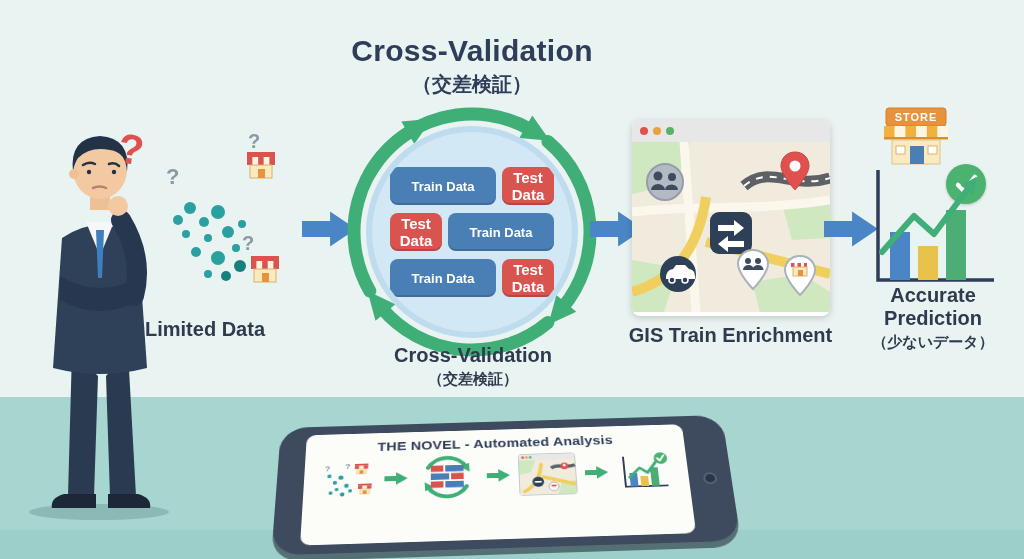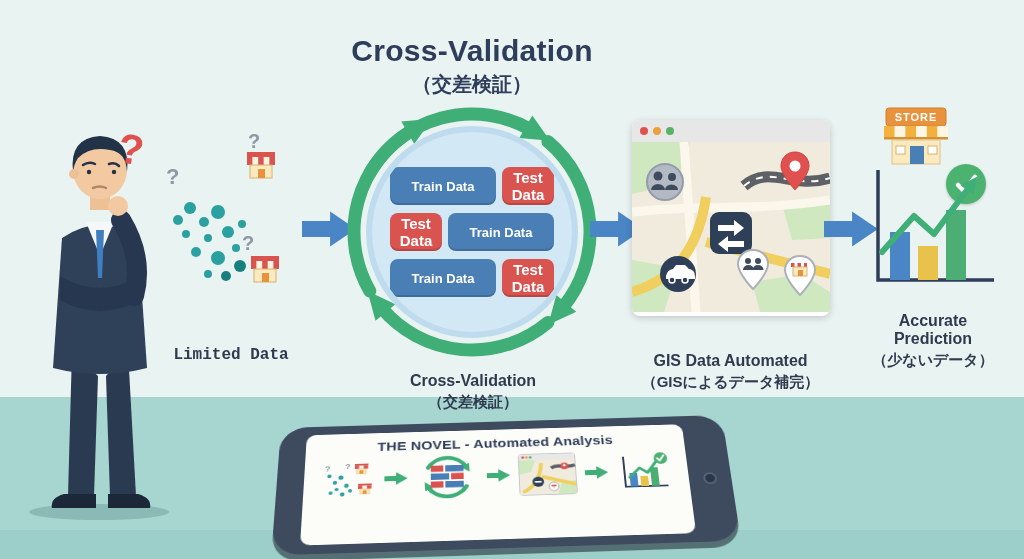--- a/index.html
+++ b/index.html
@@ -7,21 +7,21 @@
           background:#e9f3f2;font-family:"Liberation Sans",sans-serif;color:#2f3a4f;padding-left:34px;}
   .abs{position:absolute;}
   .floor{position:absolute;left:0;top:397px;width:1024px;height:162px;background:#a7d5d0;}
   .floor-edge{position:absolute;left:0;top:530px;width:1024px;height:29px;background:#9ccfc9;}
 
   .top-title{position:absolute;left:252px;top:34px;width:440px;text-align:center;color:#2e3d59;}
   .top-title .main{font-size:30px;font-weight:800;letter-spacing:.3px;}
   .top-title .sub{font-size:20px;font-weight:700;margin-top:3px;}
 
   .stage-label{position:absolute;text-align:center;color:#2f3a4f;}
-  .stage-label .main{font-size:16px;font-weight:800;margin-top:28px;}
+  .stage-label .main{font-size:20px;font-weight:800;}
   .stage-label .sub{font-size:15px;font-weight:700;margin-top:3px;}
 
   .qmark{position:absolute;font-weight:800;color:#8e98a4;}
   .qmark.red{color:#e0504e;font-size:42px;transform:rotate(8deg);}
 
   .flow-arrow{position:absolute;width:54px;height:44px;background:#4a86c5;
     clip-path:polygon(0 32%,52% 32%,52% 10%,100% 50%,52% 90%,52% 68%,0 68%);}
 
   .cv-circle{position:absolute;left:366px;top:126px;width:212px;height:212px;background:#d2e8f4;
     border:6px solid #bfdcee;border-radius:50%;box-sizing:border-box;display:flex;flex-direction:column;
@@ -131,21 +131,21 @@
       <rect x="1" y="5" width="5.6" height="8" fill="#d9534f"></rect>
         <rect x="6.6" y="5" width="5.6" height="8" fill="#fdf4e0"></rect>
       <rect x="12.2" y="5" width="5.6" height="8" fill="#d9534f"></rect>
         <rect x="17.8" y="5" width="5.6" height="8" fill="#fdf4e0"></rect>
       <rect x="23.4" y="5" width="5.6" height="8" fill="#d9534f"></rect>
       <rect x="4" y="13" width="22" height="13" fill="#fbe9c0" stroke="#d9b26a"></rect>
       <rect x="12" y="17" width="7" height="9" fill="#e8923d"></rect>
     </g>
   </svg>
 
-  <div class="stage-label" style="left:146px;top:318px;width:170px;font-family:Liberation Mono, monospace;">
+  <div class="stage-label" style="left:120px;top:318px;width:170px;">
     <div class="main">Limited Data</div>
   </div>
 
   <div class="flow-arrow" style="left:302px;top:207px;"></div>
 
   <svg class="abs" style="left:342px;top:102px;" width="260" height="260" viewBox="0 0 260 260">
     <defs>
       <marker id="garrow" markerUnits="userSpaceOnUse" markerWidth="34" markerHeight="34" refX="8" refY="17" orient="auto">
         <path d="M2 4 L30 17 L2 30 Z" fill="#3fae77"></path>
       </marker>
@@ -239,22 +239,21 @@
         <rect x="162.5" y="121" width="3" height="4" fill="#fff"></rect>
           <rect x="169" y="121" width="3" height="4" fill="#fff"></rect>
           <rect x="175" y="121" width="2" height="4" fill="#fff"></rect>
         <rect x="161" y="125" width="14" height="9" fill="#fbe9c0" stroke="#d9b26a"></rect>
         <rect x="166" y="128" width="5" height="6" fill="#e8923d"></rect>
       </g>
     </svg>
   </div>
 
   <div class="stage-label" style="left:608px;top:324px;width:245px;">
-    <div class="main">GIS Data Automated</div>
-    <div class="sub">（GISによるデータ補完）</div>
+    <div class="main">GIS Train Enrichment</div>
   </div>
 
   <div class="flow-arrow" style="left:824px;top:207px;"></div>
 
   <svg class="abs" style="left:880px;top:106px;" width="72" height="64" viewBox="0 0 72 64">
     <rect x="6" y="2" width="60" height="18" rx="3" fill="#e8923d" stroke="#d27f2e"></rect>
     <text x="36" y="15" text-anchor="middle" font-size="11" font-weight="bold" fill="#fff" letter-spacing="1">STORE</text>
     <g>
       <rect x="4" y="20" width="10.7" height="13" fill="#f2b13e"></rect>
         <rect x="14.7" y="20" width="10.7" height="13" fill="#fdf6e3"></rect>

